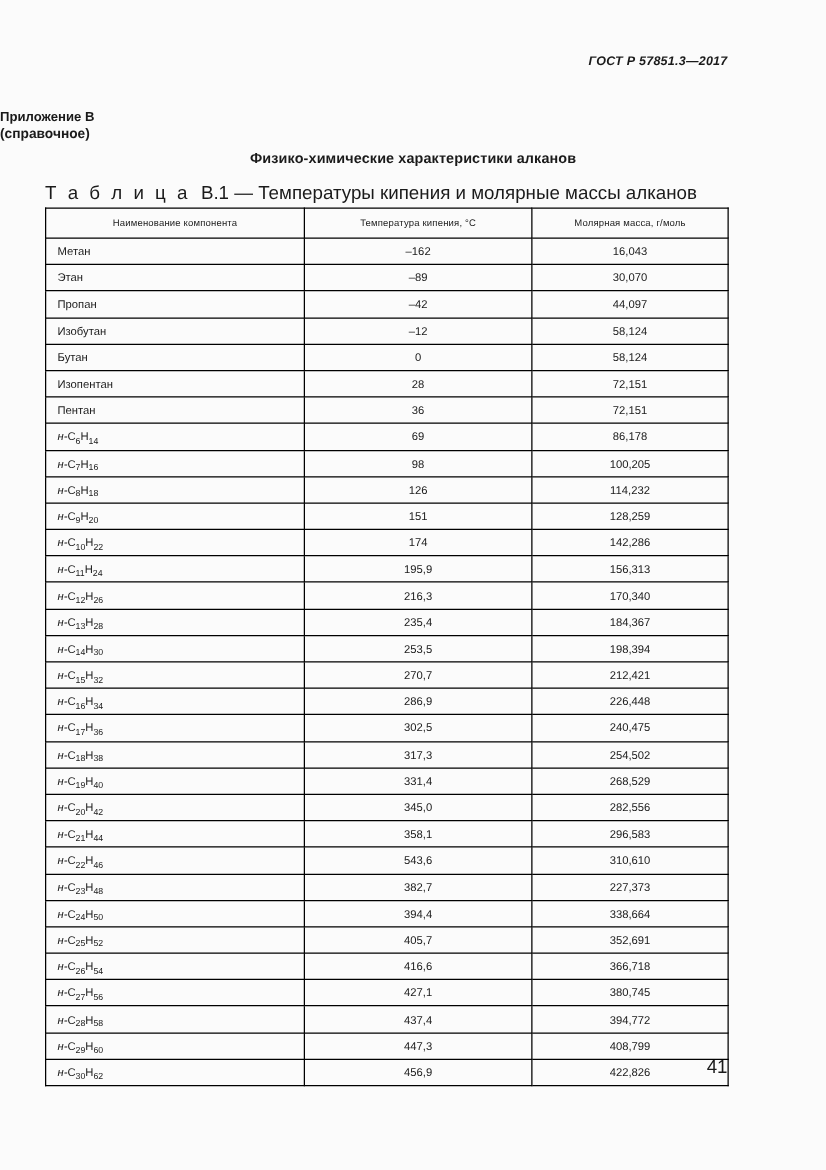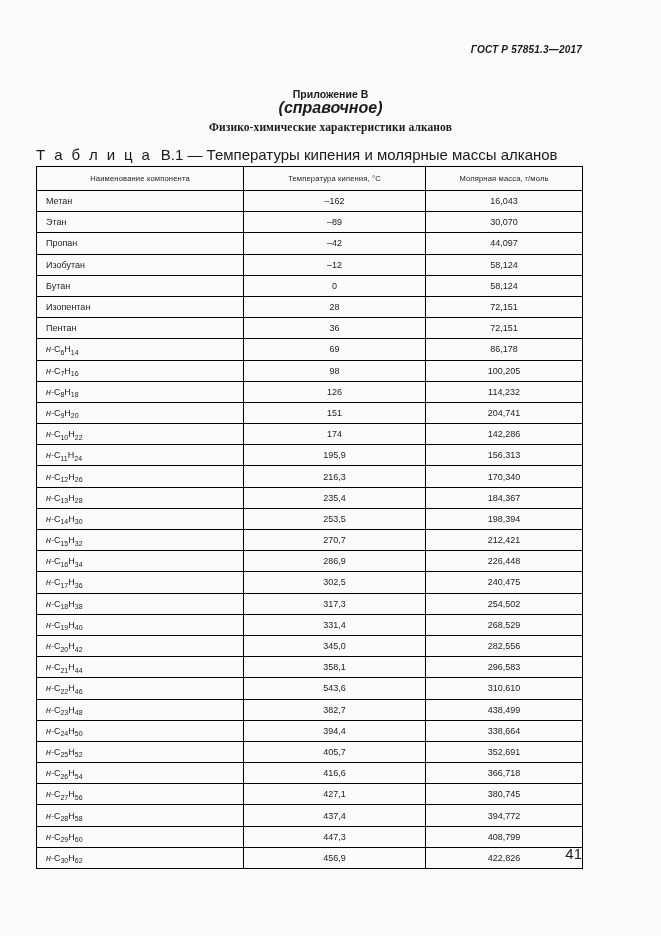--- a/index.html
+++ b/index.html
@@ -27,43 +27,41 @@
     font-weight: bold;
     letter-spacing: 0.2px;
     white-space: nowrap;
     font-style: italic;
   }
   .appendix-block {
     position: absolute;
     top: 88px;
     left: 0;
     right: 0;
-    text-align: center;
+    text-align: left;
   }
   .appendix-title {
     font-size: 10.5px;
     font-weight: bold;
     line-height: 13px;
   }
   .appendix-sub {
-    font-size: 16px;
+    font-size: 11px;
     font-weight: bold;
     line-height: 13px;
-    font-style: italic;
   }
   .section-title {
     position: absolute;
     top: 121px;
     left: 0;
     right: 0;
     text-align: center;
     font-size: 11.5px;
     font-weight: bold;
     letter-spacing: 0.1px;
-    font-family: Liberation Serif, serif;
   }
   .table-caption {
     position: absolute;
     top: 146px;
     left: 36px;
     font-size: 15px;
     white-space: nowrap;
   }
   .table-caption .tw {
     letter-spacing: 2.4px;
@@ -198,21 +196,21 @@
           <td class="num">100,205</td>
         </tr>
         <tr>
           <td class="name"><span class="formula"><span class="it">н-</span>C<sub>8</sub>H<sub>18</sub></span></td>
           <td class="num">126</td>
           <td class="num">114,232</td>
         </tr>
         <tr>
           <td class="name"><span class="formula"><span class="it">н-</span>C<sub>9</sub>H<sub>20</sub></span></td>
           <td class="num">151</td>
-          <td class="num">204,741</td>
+          <td class="num">128,259</td>
         </tr>
         <tr>
           <td class="name"><span class="formula"><span class="it">н-</span>C<sub>10</sub>H<sub>22</sub></span></td>
           <td class="num">174</td>
           <td class="num">142,286</td>
         </tr>
         <tr>
           <td class="name"><span class="formula"><span class="it">н-</span>C<sub>11</sub>H<sub>24</sub></span></td>
           <td class="num">195,9</td>
           <td class="num">156,313</td>
@@ -268,21 +266,21 @@
           <td class="num">296,583</td>
         </tr>
         <tr>
           <td class="name"><span class="formula"><span class="it">н-</span>C<sub>22</sub>H<sub>46</sub></span></td>
           <td class="num">543,6</td>
           <td class="num">310,610</td>
         </tr>
         <tr>
           <td class="name"><span class="formula"><span class="it">н-</span>C<sub>23</sub>H<sub>48</sub></span></td>
           <td class="num">382,7</td>
-          <td class="num">438,499</td>
+          <td class="num">227,373</td>
         </tr>
         <tr>
           <td class="name"><span class="formula"><span class="it">н-</span>C<sub>24</sub>H<sub>50</sub></span></td>
           <td class="num">394,4</td>
           <td class="num">338,664</td>
         </tr>
         <tr>
           <td class="name"><span class="formula"><span class="it">н-</span>C<sub>25</sub>H<sub>52</sub></span></td>
           <td class="num">405,7</td>
           <td class="num">352,691</td>

